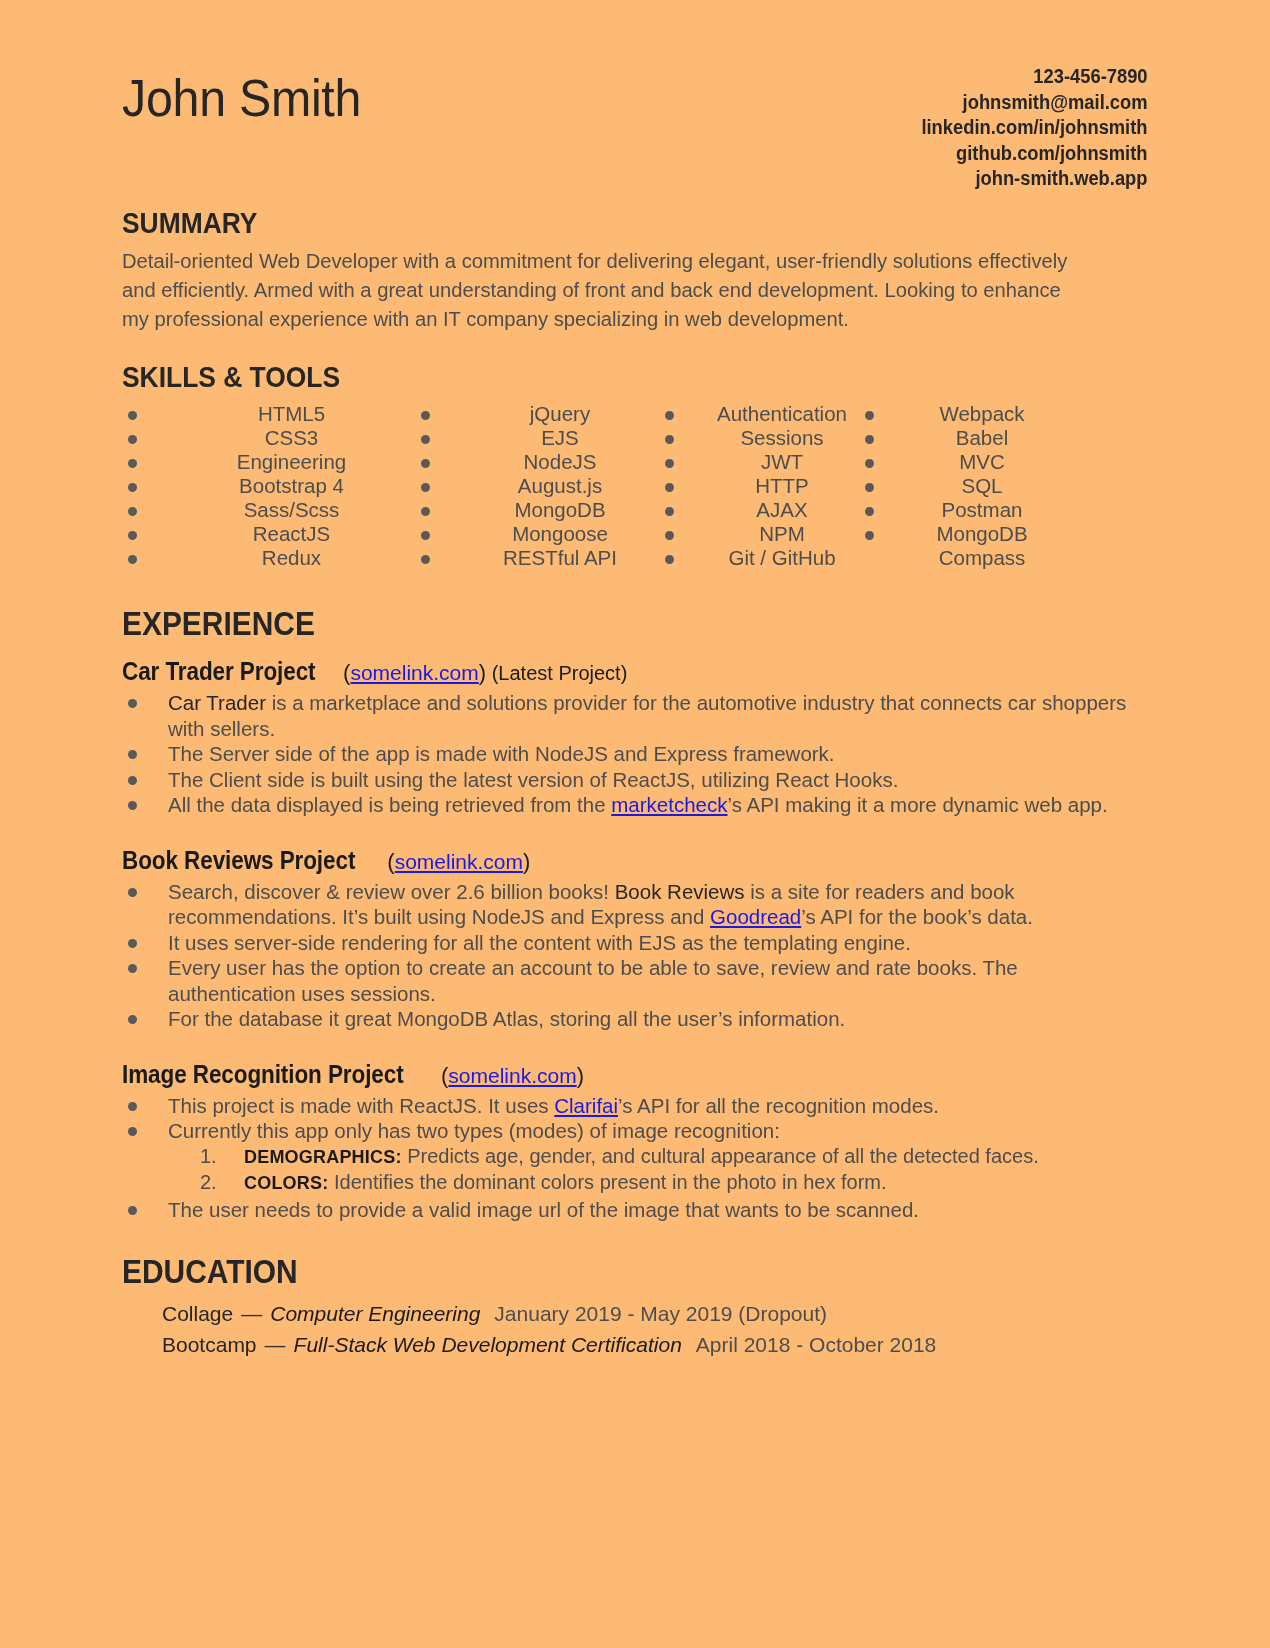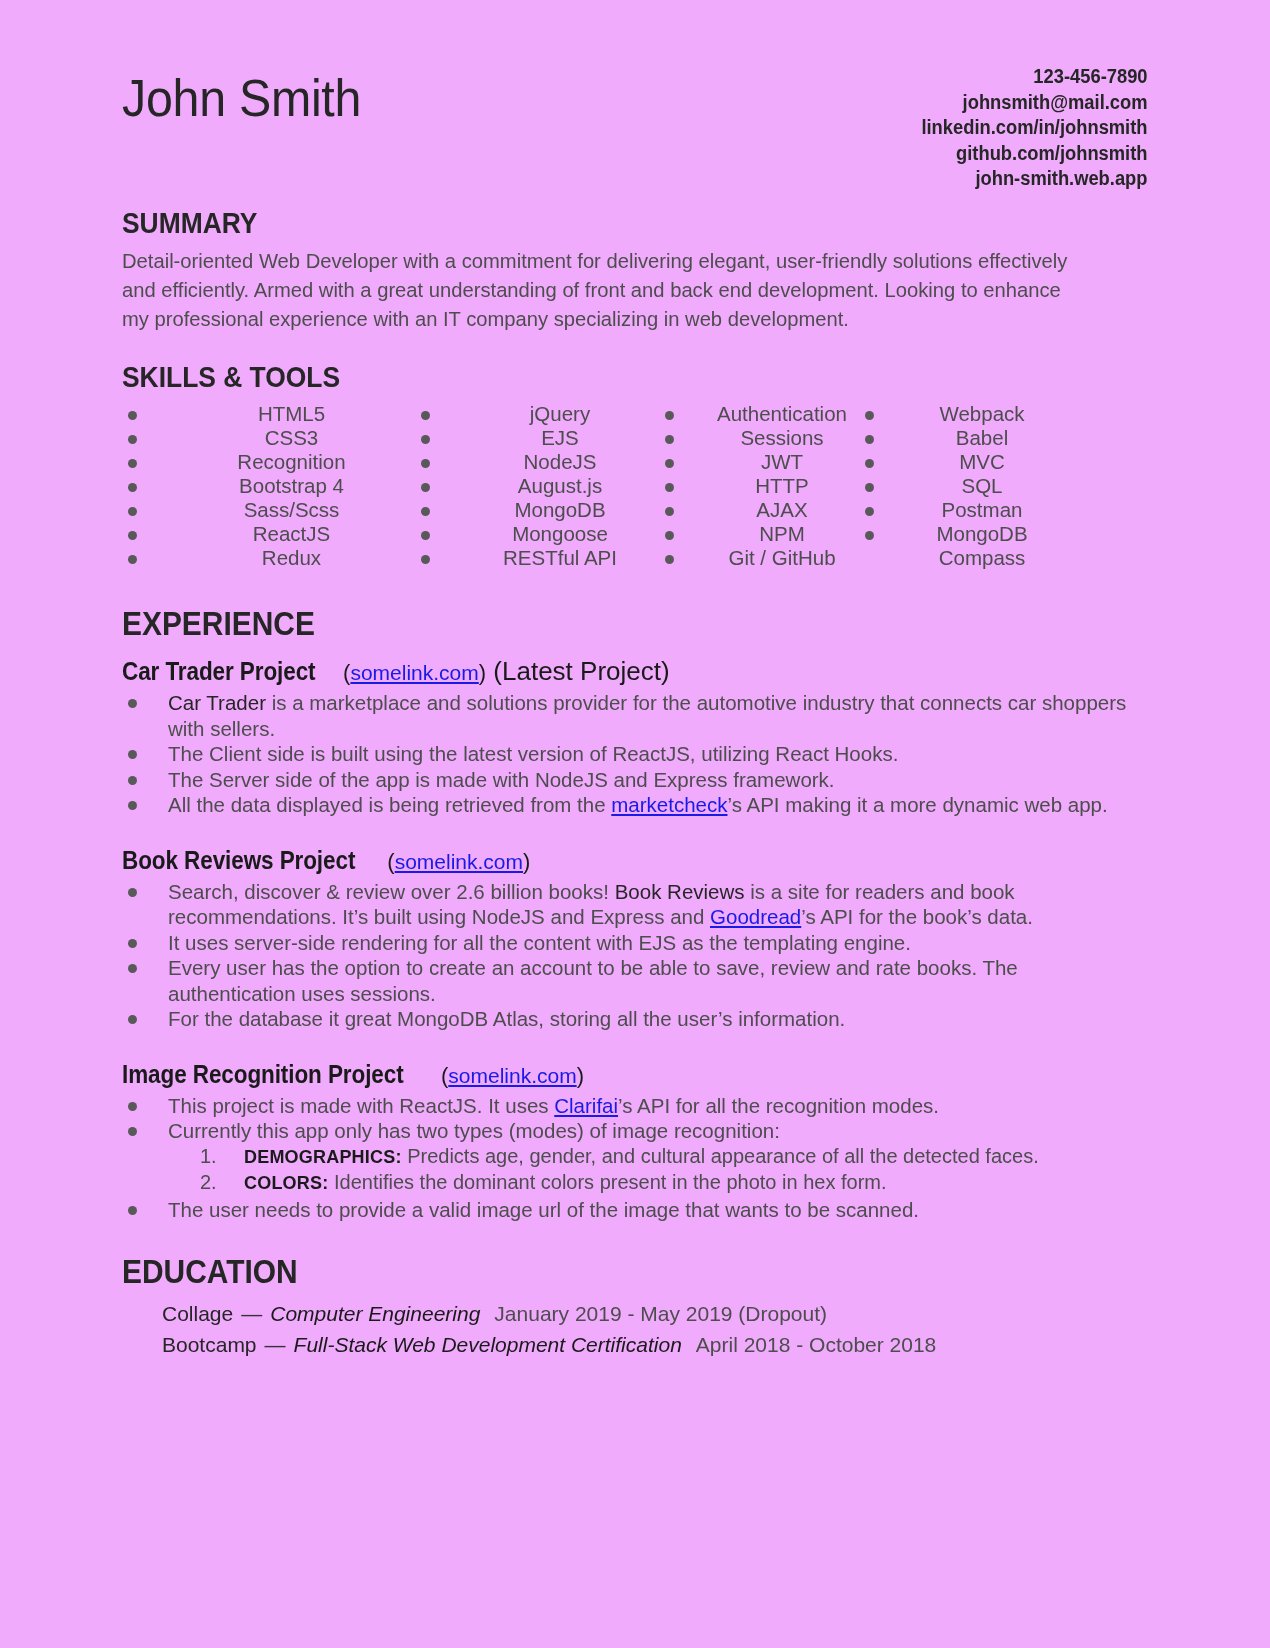--- a/index.html
+++ b/index.html
@@ -14,21 +14,21 @@
     font-family: "Liberation Sans", sans-serif;
     color: #404040;
     -webkit-font-smoothing: antialiased;
   }
   .page {
     position: relative;
     width: 1270px;
     height: 1648px;
     box-sizing: border-box;
     padding: 62px 122px 0 122px;
-    background: #f0abfc;
+    background: #fdba74;
     overflow: hidden;
   }
 
   
   .header {
     display: flex;
     align-items: flex-start;
     justify-content: space-between;
     height: 140px;
   }
@@ -130,21 +130,21 @@
     white-space: nowrap;
   }
   .project-title .pname {
     font-weight: bold;
     transform: scaleX(0.9);
     display: inline-block;
     transform-origin: left center;
     letter-spacing: -0.1px;
   }
   .project-title .paren { font-size: 22px; color: #1a1a1a; }
-  .project-title .suffix { font-size: 26px; color: #1a1a1a; }
+  .project-title .suffix { font-size: 20px; color: #1a1a1a; }
   a.link {
     color: #1a1ae6;
     text-decoration: underline;
     font-size: 21px;
   }
   a.link.inline { font-size: inherit; }
 
   ul.bullets {
     list-style: none;
     margin: 0;
@@ -226,21 +226,21 @@
   </div>
 
   <div class="sec-title lvl1" id="sec-summary">SUMMARY</div>
   <div class="summary-text">Detail-oriented Web Developer with a commitment for delivering elegant, user-friendly solutions effectively and efficiently. Armed with a great understanding of front and back end development. Looking to enhance my professional experience with an IT company specializing in web development.</div>
 
   <div class="sec-title lvl1" id="sec-skills">SKILLS &amp; TOOLS</div>
   <div class="skills-wrap" id="skills-wrap">
       <div class="skills-col c1">
         <div class="skill-item">HTML5</div>
         <div class="skill-item">CSS3</div>
-        <div class="skill-item">Recognition</div>
+        <div class="skill-item">Engineering</div>
         <div class="skill-item">Bootstrap 4</div>
         <div class="skill-item">Sass/Scss</div>
         <div class="skill-item">ReactJS</div>
         <div class="skill-item">Redux</div>
       </div>
       <div class="skills-col c2">
         <div class="skill-item">jQuery</div>
         <div class="skill-item">EJS</div>
         <div class="skill-item">NodeJS</div>
         <div class="skill-item">August.js</div>
@@ -266,22 +266,22 @@
         <div class="skill-item">MongoDB Compass</div>
       </div>
     </div>
 
   <div class="sec-title lvl2" id="sec-experience">EXPERIENCE</div>
   <div id="projects-wrap">
       <div class="project">
         <div class="project-title"><span class="pname">Car Trader Project</span><span class="paren"> (</span><a class="link" href="#">somelink.com</a><span class="paren">)</span><span class="suffix"> (Latest Project)</span></div>
         <ul class="bullets">
           <li><b>Car Trader</b> is a marketplace and solutions provider for the automotive industry that connects car shoppers with sellers.</li>
+          <li>The Server side of the app is made with NodeJS and Express framework.</li>
           <li>The Client side is built using the latest version of ReactJS, utilizing React Hooks.</li>
-          <li>The Server side of the app is made with NodeJS and Express framework.</li>
           <li>All the data displayed is being retrieved from the <a class="link inline" href="#">marketcheck</a>’s API making it a more dynamic web app.</li>
         </ul>
       </div>
       <div class="project">
         <div class="project-title"><span class="pname">Book Reviews Project</span><span class="paren"> (</span><a class="link" href="#">somelink.com</a><span class="paren">)</span></div>
         <ul class="bullets">
           <li>Search, discover &amp; review over 2.6 billion books! <b>Book Reviews</b> is a site for readers and book recommendations. It’s built using NodeJS and Express and <a class="link inline" href="#">Goodread</a>’s API for the book’s data.</li>
           <li>It uses server-side rendering for all the content with EJS as the templating engine.</li>
           <li>Every user has the option to create an account to be able to save, review and rate books. The authentication uses sessions.</li>
           <li>For the database it great MongoDB Atlas, storing all the user’s information.</li>

